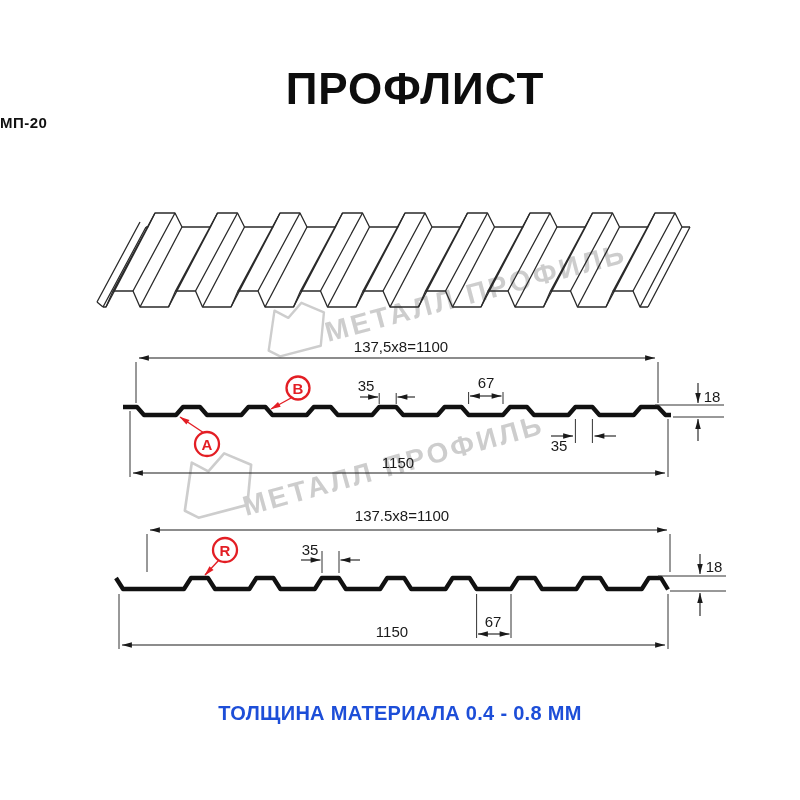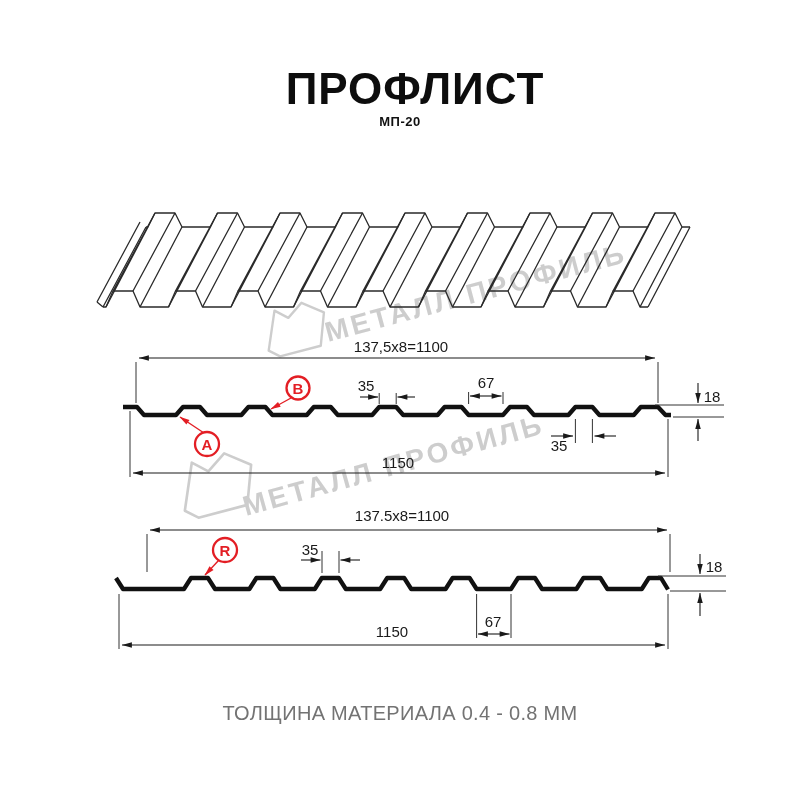--- a/index.html
+++ b/index.html
@@ -1,23 +1,23 @@
 <!DOCTYPE html>
 <html><head>
 <meta charset="utf-8">
 <style>
   html,body{margin:0;padding:0;background:#fff;}
   .page{position:relative;width:800px;height:800px;background:#fff;overflow:hidden;
         font-family:"Liberation Sans","DejaVu Sans",sans-serif;}
   .title{position:absolute;top:64px;left:0;width:800px;text-align:center;
          font-size:44px;font-weight:700;letter-spacing:1px;color:#0d0d0d;padding-left:15px;}
-  .subtitle{position:absolute;top:114px;left:0;width:800px;text-align:center;
-         font-size:13px;font-weight:700;letter-spacing:.5px;color:#111;}
+  .subtitle{position:absolute;top:114px;left:0;width:800px;text-align:left;
+         font-size:15px;font-weight:700;letter-spacing:.5px;color:#111;}
   .footer{position:absolute;top:702px;left:0;width:800px;text-align:center;
-         font-size:20px;font-weight:400;letter-spacing:.3px;color:#737373;}
+         font-size:20px;font-weight:700;letter-spacing:.3px;color:#1d4ed8;}
   svg{position:absolute;left:0;top:0;}
   svg text{font-family:"Liberation Sans","DejaVu Sans",sans-serif;font-size:15px;fill:#1a1a1a;}
   text.wm{font-size:28px;font-weight:700;letter-spacing:3px;fill:#c8c8c8;}
   text.red{fill:#e31e24;font-weight:700;font-size:15px;}
 </style>
 </head>
 <body>
 
 <div class="page">
 

